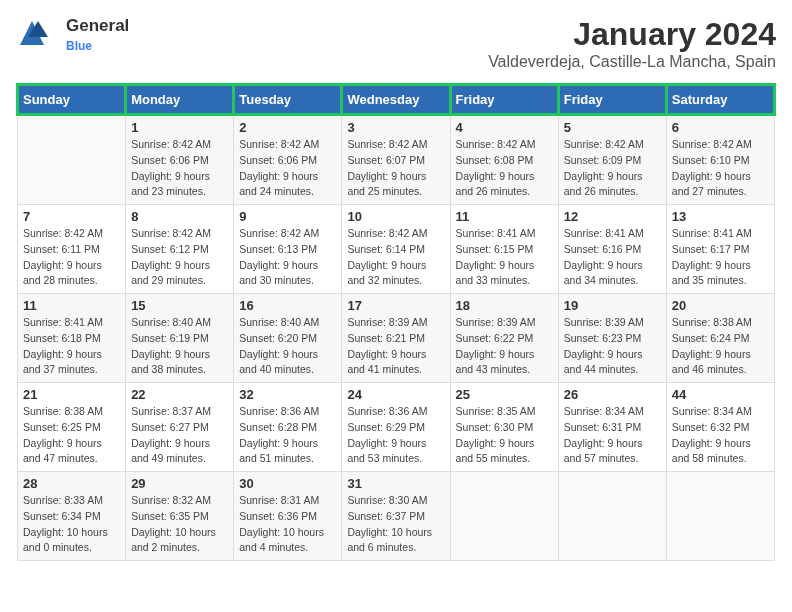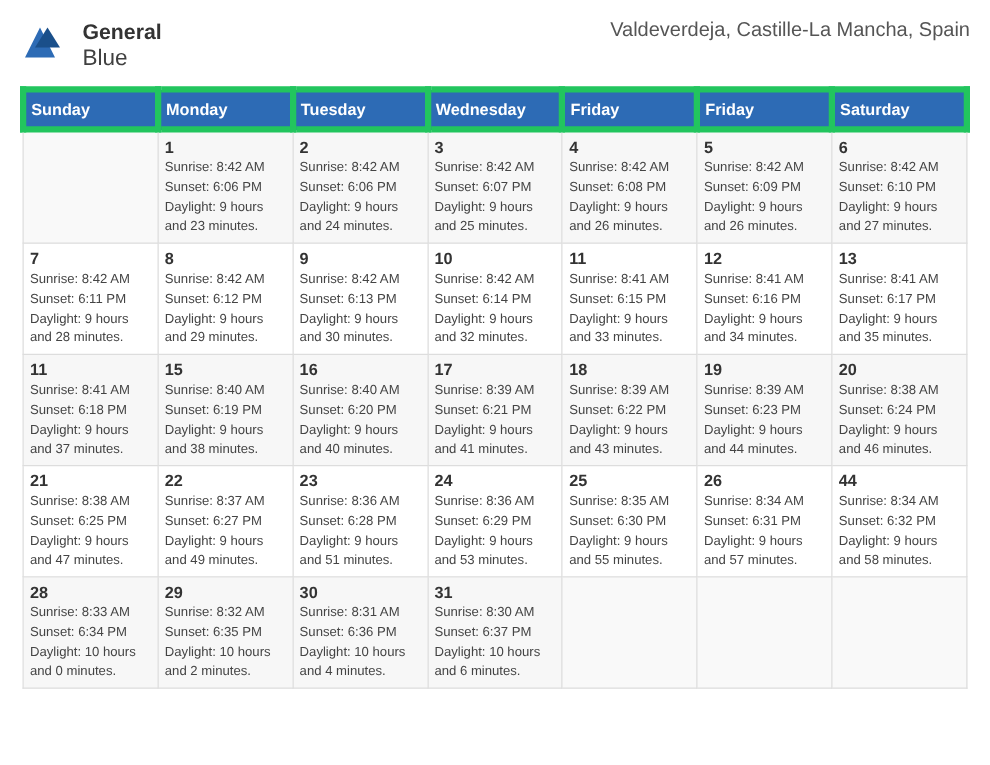--- a/index.html
+++ b/index.html
@@ -40,21 +40,21 @@
     }
     thead tr {
       background-color: #2d6bb5;
       color: #fff;
     }
     thead th {
       padding: 6px 4px;
       text-align: left;
       font-size: 13px;
       font-weight: bold;
-      border: 5px solid #22c55e;
+      border: 3px solid #22c55e;
     }
     tbody tr {
       background-color: #fff;
     }
     tbody tr:nth-child(odd) {
       background-color: #f7f7f7;
     }
     tbody td {
       vertical-align: top;
       padding: 4px 5px;
@@ -84,24 +84,25 @@
 <div class="header">
   <div class="logo">
     <div>
       <svg width="32" height="32" viewBox="0 0 32 32">
         <polygon points="16,4 28,28 4,28" fill="#2d6bb5"></polygon>
         <polygon points="22,4 32,20 12,20" fill="#1a4f8a"></polygon>
       </svg>
     </div>
     <div>
       <span style="font-size:17px;font-weight:bold;color:#333;">General</span><br>
-      <span style="font-size:18px;font-weight:normal;color:#404040;">Blue</span>
+      <span style="font-size:12px;font-weight:bold;color:#3b82f6;">Blue</span>
     </div>
   </div>
   <div class="title-block">
+    <div class="main-title">January 2024</div>
     <div class="subtitle">Valdeverdeja, Castille-La Mancha, Spain</div>
   </div>
 </div>
 
 <table>
   <thead>
     <tr>
       <th>Sunday</th>
       <th>Monday</th>
       <th>Tuesday</th>
@@ -202,21 +203,21 @@
       <tr>
         <td>
           <span class="day-number">21</span>
           <div class="day-info">Sunrise: 8:38 AM<br>Sunset: 6:25 PM<br>Daylight: 9 hours and 47 minutes.</div>
         </td>
         <td>
           <span class="day-number">22</span>
           <div class="day-info">Sunrise: 8:37 AM<br>Sunset: 6:27 PM<br>Daylight: 9 hours and 49 minutes.</div>
         </td>
         <td>
-          <span class="day-number">23</span>
+          <span class="day-number">32</span>
           <div class="day-info">Sunrise: 8:36 AM<br>Sunset: 6:28 PM<br>Daylight: 9 hours and 51 minutes.</div>
         </td>
         <td>
           <span class="day-number">24</span>
           <div class="day-info">Sunrise: 8:36 AM<br>Sunset: 6:29 PM<br>Daylight: 9 hours and 53 minutes.</div>
         </td>
         <td>
           <span class="day-number">25</span>
           <div class="day-info">Sunrise: 8:35 AM<br>Sunset: 6:30 PM<br>Daylight: 9 hours and 55 minutes.</div>
         </td>

